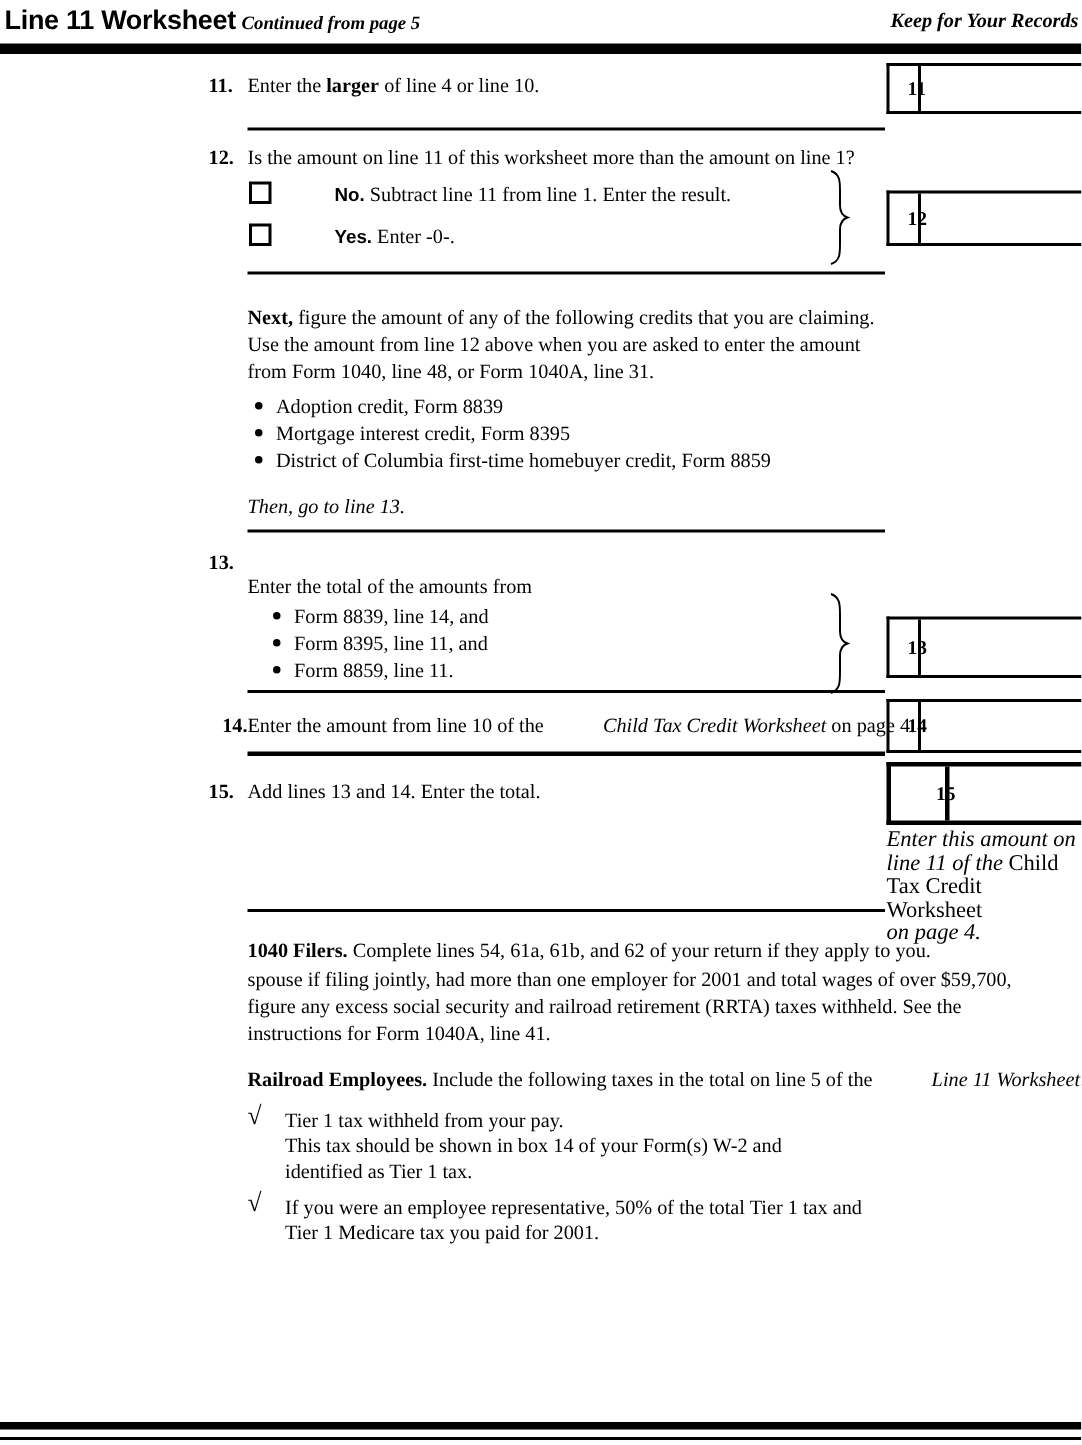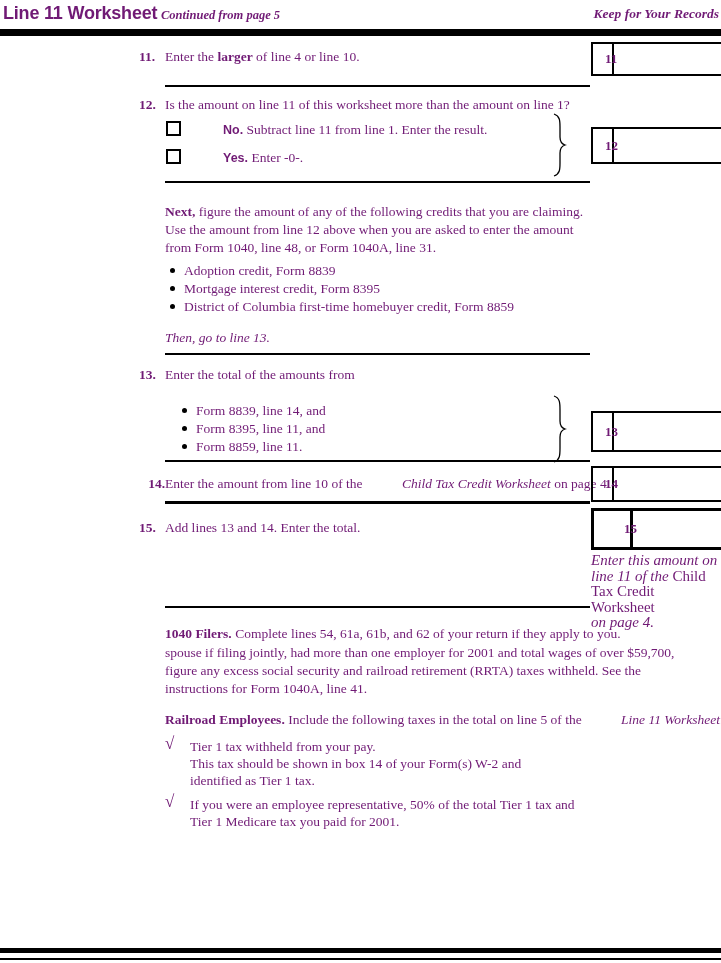--- a/index.html
+++ b/index.html
@@ -1,16 +1,16 @@
 <!DOCTYPE html>
 <html><head>
 <meta charset="utf-8">
 <style>
   html,body{margin:0;padding:0;background:#fff;}
-  .page{position:relative;width:721px;height:963px;background:#ffffff;color:#701a75;
+  .page{position:relative;width:721px;height:963px;background:#ffffff;color:#000000;
         font-family:"Liberation Serif",serif;font-size:13.5px;overflow:hidden;}
   .abs{position:absolute;}
   .sans{font-family:"Liberation Sans",sans-serif;}
   .hdr-title{left:3px;top:3px;font-size:18px;font-weight:bold;letter-spacing:-0.2px;}
   .hdr-cont{left:161px;top:8px;font-size:12.5px;font-weight:bold;font-style:italic;}
   .hdr-keep{right:2px;top:6px;font-size:13.5px;font-weight:bold;font-style:italic;}
   .bar{left:0;width:721px;background:#000;}
   .rule{background:#000;height:2px;}
   .num{left:139px;width:26px;font-weight:bold;}
   .txt{left:165px;white-space:nowrap;}
@@ -83,21 +83,21 @@
     <div class="brow">
         <span class="dot"></span>
         <span>District of Columbia first-time homebuyer credit, Form 8859</span>
       </div>
   </div>
 
   <span class="abs txt" style="top:330px;font-style:italic;">Then, go to line 13.</span>
   <div class="abs rule" style="left:165px;top:353px;width:425px;"></div>
 
   <span class="abs num" style="top:367px;">13.</span>
-  <span class="abs txt" style="top:367px;">Enter the total of the amounts from</span>
+  <span class="abs txt" style="top:383px;">Enter the total of the amounts from</span>
   <div class="abs bullets" style="left:182px;top:402px;">
     <div class="brow">
         <span class="dot"></span>
         <span>Form 8839, line 14, and</span>
       </div>
     <div class="brow">
         <span class="dot"></span>
         <span>Form 8395, line 11, and</span>
       </div>
     <div class="brow">

